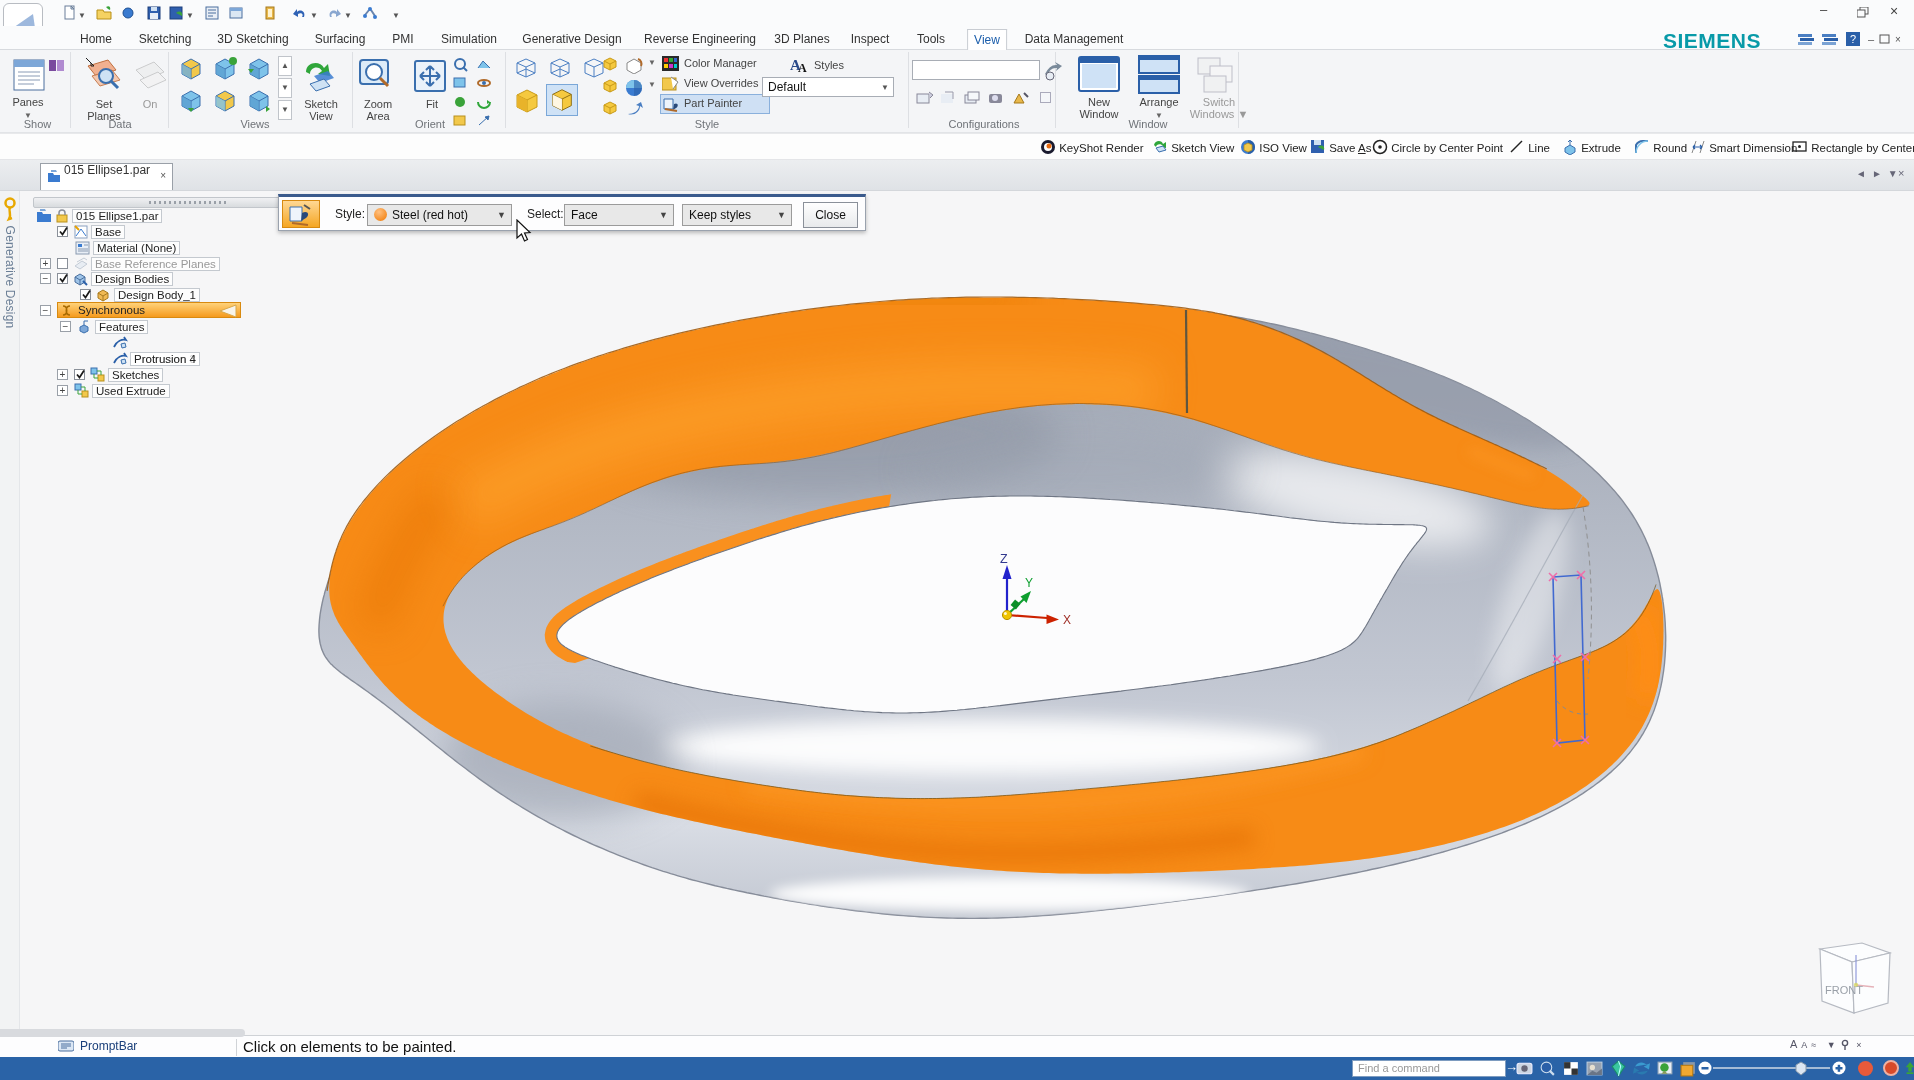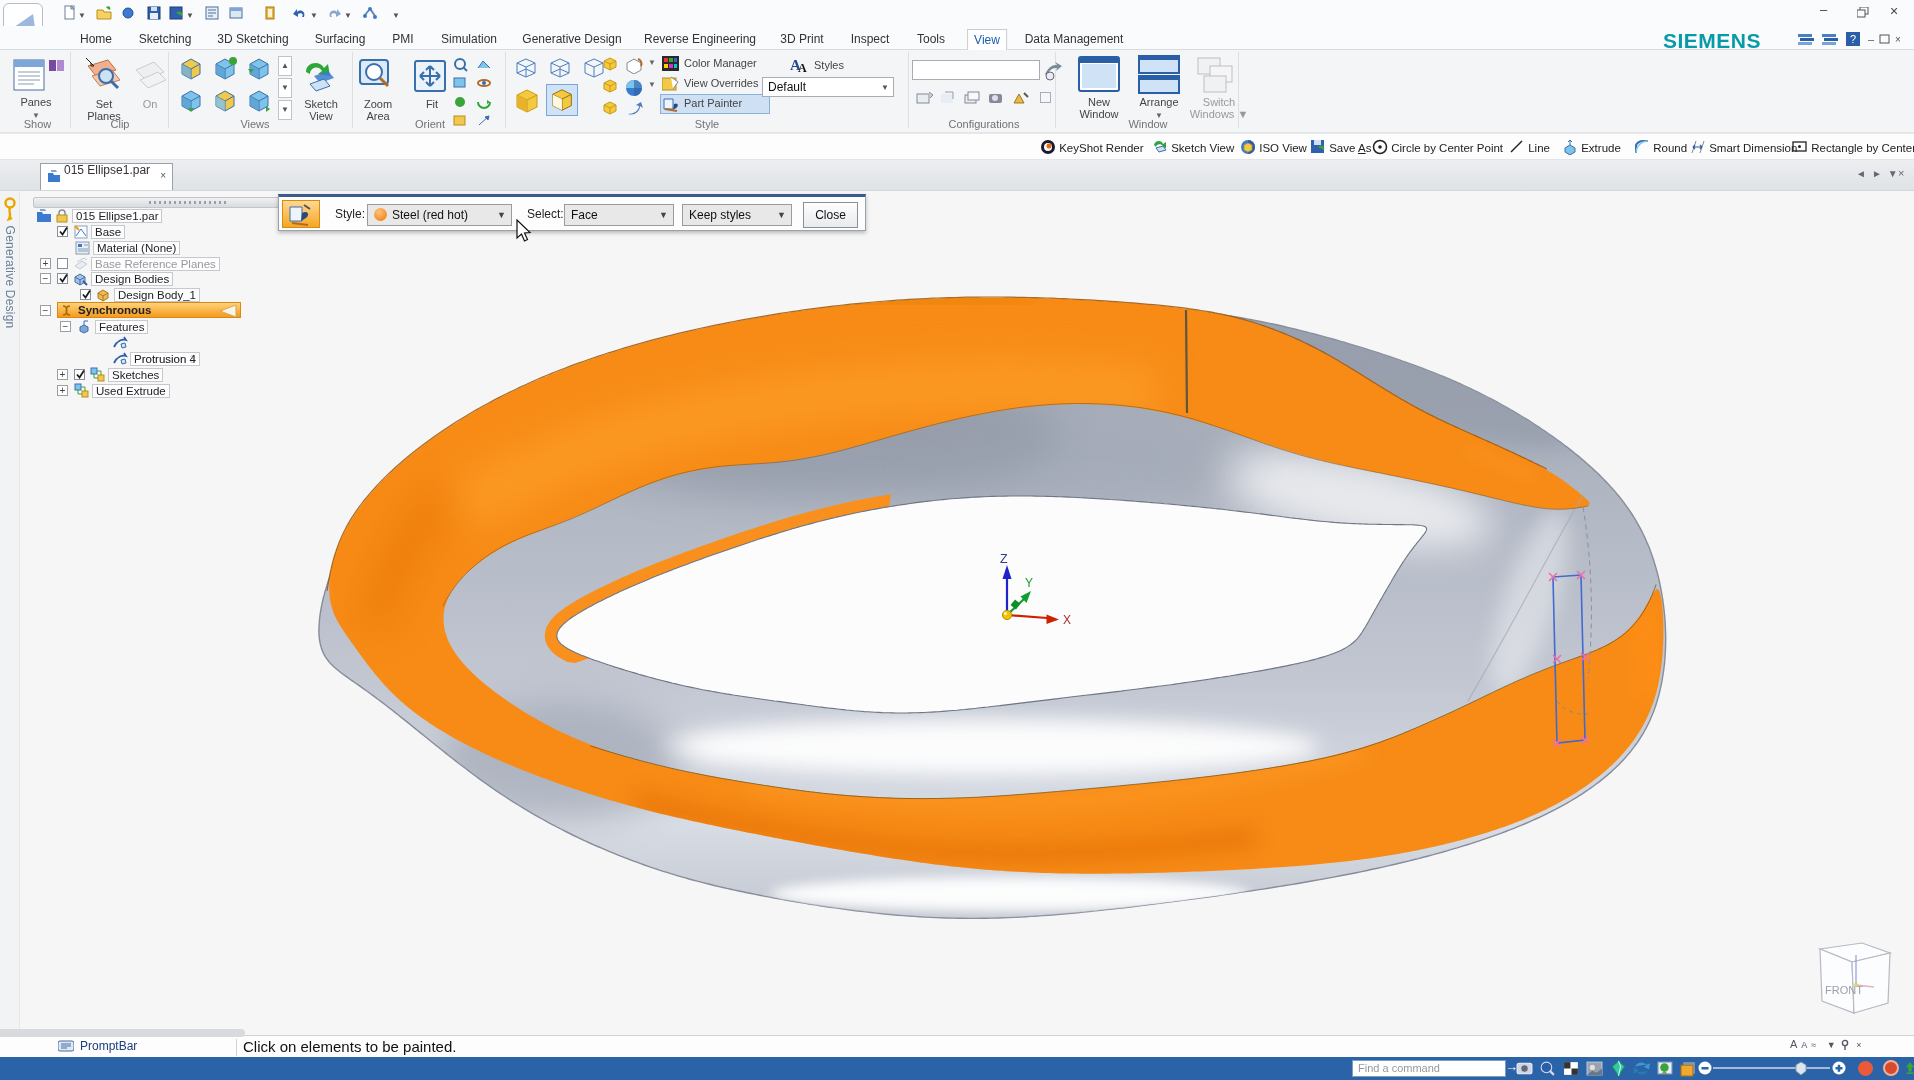--- a/index.html
+++ b/index.html
@@ -95,21 +95,21 @@
   </div>
 <div id="tabsrow" class="abs">
     <div class="abs rtab" style="left:96px;transform:translateX(-50%)">Home</div>
     <div class="abs rtab" style="left:165px;transform:translateX(-50%)">Sketching</div>
     <div class="abs rtab" style="left:253px;transform:translateX(-50%)">3D Sketching</div>
     <div class="abs rtab" style="left:340px;transform:translateX(-50%)">Surfacing</div>
     <div class="abs rtab" style="left:403px;transform:translateX(-50%)">PMI</div>
     <div class="abs rtab" style="left:469px;transform:translateX(-50%)">Simulation</div>
     <div class="abs rtab" style="left:572px;transform:translateX(-50%)">Generative Design</div>
     <div class="abs rtab" style="left:700px;transform:translateX(-50%)">Reverse Engineering</div>
-    <div class="abs rtab" style="left:802px;transform:translateX(-50%)">3D Print</div>
+    <div class="abs rtab" style="left:802px;transform:translateX(-50%)">3D Planes</div>
     <div class="abs rtab" style="left:870px;transform:translateX(-50%)">Inspect</div>
     <div class="abs rtab" style="left:931px;transform:translateX(-50%)">Tools</div>
     <div class="abs rtab active" style="left:987px;transform:translateX(-50%)">View</div>
     <div class="abs rtab" style="left:1074px;transform:translateX(-50%)">Data Management</div>
     <div id="siemens" class="abs">SIEMENS</div>
     <div class="abs" style="left:1798px;top:5px"><svg width="110" height="16" viewBox="0 0 110 16">
         <g fill="#4a7ec2">
           <rect x="0" y="3" width="14" height="3"></rect>
           <rect x="2" y="7" width="14" height="3" fill="#2a5fa8"></rect>
           <rect x="0" y="11" width="14" height="3" fill="#7ba3d4"></rect>
@@ -128,32 +128,32 @@
   </div>
 <div id="ribbon" class="abs">
     <div class="gsep abs" style="left:70px"></div>
     <div class="gsep abs" style="left:168px"></div>
     <div class="gsep abs" style="left:352px"></div>
     <div class="gsep abs" style="left:505px"></div>
     <div class="gsep abs" style="left:908px"></div>
     <div class="gsep abs" style="left:1055px"></div>
     <div class="gsep abs" style="left:1238px"></div>
     <div class="gcap abs" style="left:10px;width:55px">Show</div>
-    <div class="gcap abs" style="left:80px;width:80px">Clip</div>
+    <div class="gcap abs" style="left:80px;width:80px">Data</div>
     <div class="gcap abs" style="left:175px;width:160px">Views</div>
     <div class="gcap abs" style="left:360px;width:140px">Orient</div>
     <div class="gcap abs" style="left:512px;width:390px">Style</div>
     <div class="gcap abs" style="left:915px;width:138px">Configurations</div>
     <div class="gcap abs" style="left:1062px;width:172px">Window</div>
     <div class="abs" style="left:12px;top:6px"><svg width="40" height="40" viewBox="0 0 40 40">
         <rect x="2" y="4" width="30" height="30" fill="#fff" stroke="#4a6f9e"></rect>
         <rect x="2" y="4" width="30" height="7" fill="#7da7d8"></rect>
         <path d="M6 16h22M6 20h22M6 24h22M6 28h16" stroke="#8a9bb5"></path>
       </svg></div>
-    <div class="abs glabel" style="left:12px;top:46px;width:48px">Panes<br><span style="font-size:8px;color:#666">▼</span></div>
+    <div class="abs glabel" style="left:4px;top:46px;width:48px">Panes<br><span style="font-size:8px;color:#666">▼</span></div>
     <div class="abs" style="left:48px;top:8px"><svg width="18" height="16" viewBox="0 0 18 16">
         <rect x="1" y="2" width="7" height="11" fill="#7a4a9e"></rect>
         <rect x="9" y="2" width="7" height="11" fill="#b08ad0"></rect>
       </svg></div>
     <div class="abs" style="left:84px;top:6px"><svg width="44" height="42" viewBox="0 0 44 42">
         <path d="M4 10 l20,-6 8,10 -20,6 z" fill="#f0b090" stroke="#c07040"></path>
         <path d="M8 20 l20,-6 8,10 -20,6 z" fill="#f4c4a8" stroke="#c07040" opacity="0.9"></path>
         <circle cx="22" cy="20" r="7" fill="#cfe2f4" stroke="#3a6fae" stroke-width="2"></circle>
         <path d="M27 25 l7 7" stroke="#3a6fae" stroke-width="3"></path>
         <path d="M2 2 l8 8 M10 10 l-3 0 0 -3" stroke="#222" fill="none"></path>
@@ -607,21 +607,21 @@
         </svg></span>
       <span class="treebox abs" style="left:92px;top:0;color:#222">Used Extrude</span>
     </div>
     <div class="abs" style="left:40px;top:113px">
       <span class="pm abs" style="left:0;top:1px">−</span>
     </div>
     <div class="abs" style="left:57px;top:111px;width:184px;height:16px;background:linear-gradient(#ffd27a,#f59a1d);border:1px solid #d88a10">
       <svg class="abs" style="left:2px;top:1px" width="13" height="13" viewBox="0 0 13 13">
         <path d="M3 2 c5,0 5,9 0,9 M10 2 c-5,0 -5,9 0,9" stroke="#a86a00" fill="none" stroke-width="1.5"></path>
       </svg>
-      <span style="position:absolute;left:20px;top:1px;font-size:11.5px;font-weight:bold;color:#222">Synchronous</span>
+      <span style="position:absolute;left:20px;top:1px;font-size:11.5px;font-weight:normal;color:#222">Synchronous</span>
       <svg class="abs" style="right:2px;top:1px" width="22" height="14" viewBox="0 0 22 14">
         <path d="M20 1 L4 7 L20 13 Z" fill="#f8f4ea" stroke="#d8a84a"></path>
       </svg>
     </div>
     <div class="abs" style="left:278px;top:3px;width:588px;height:37px;background:#fdfdfe;border:1px solid #9aa2ae;border-top:3px solid #3a5a8c;box-shadow:0 2px 4px rgba(0,0,0,.25)">
       <div class="abs" style="left:3px;top:3px;width:38px;height:28px;background:linear-gradient(#ffd894,#f5a623);border:1px solid #d88a10">
         <svg class="abs" style="left:5px;top:2px" width="28" height="24" viewBox="0 0 28 24">
           <path d="M2 4 h12 v14 h-12 z" fill="#eef4fb" stroke="#3a6fae"></path>
           <path d="M14 10 c6,-3 8,2 4,5 l-5,3 z" fill="#2a4a7a"></path>
           <path d="M4 20 l16 2" stroke="#b06a2a" stroke-width="2"></path>

